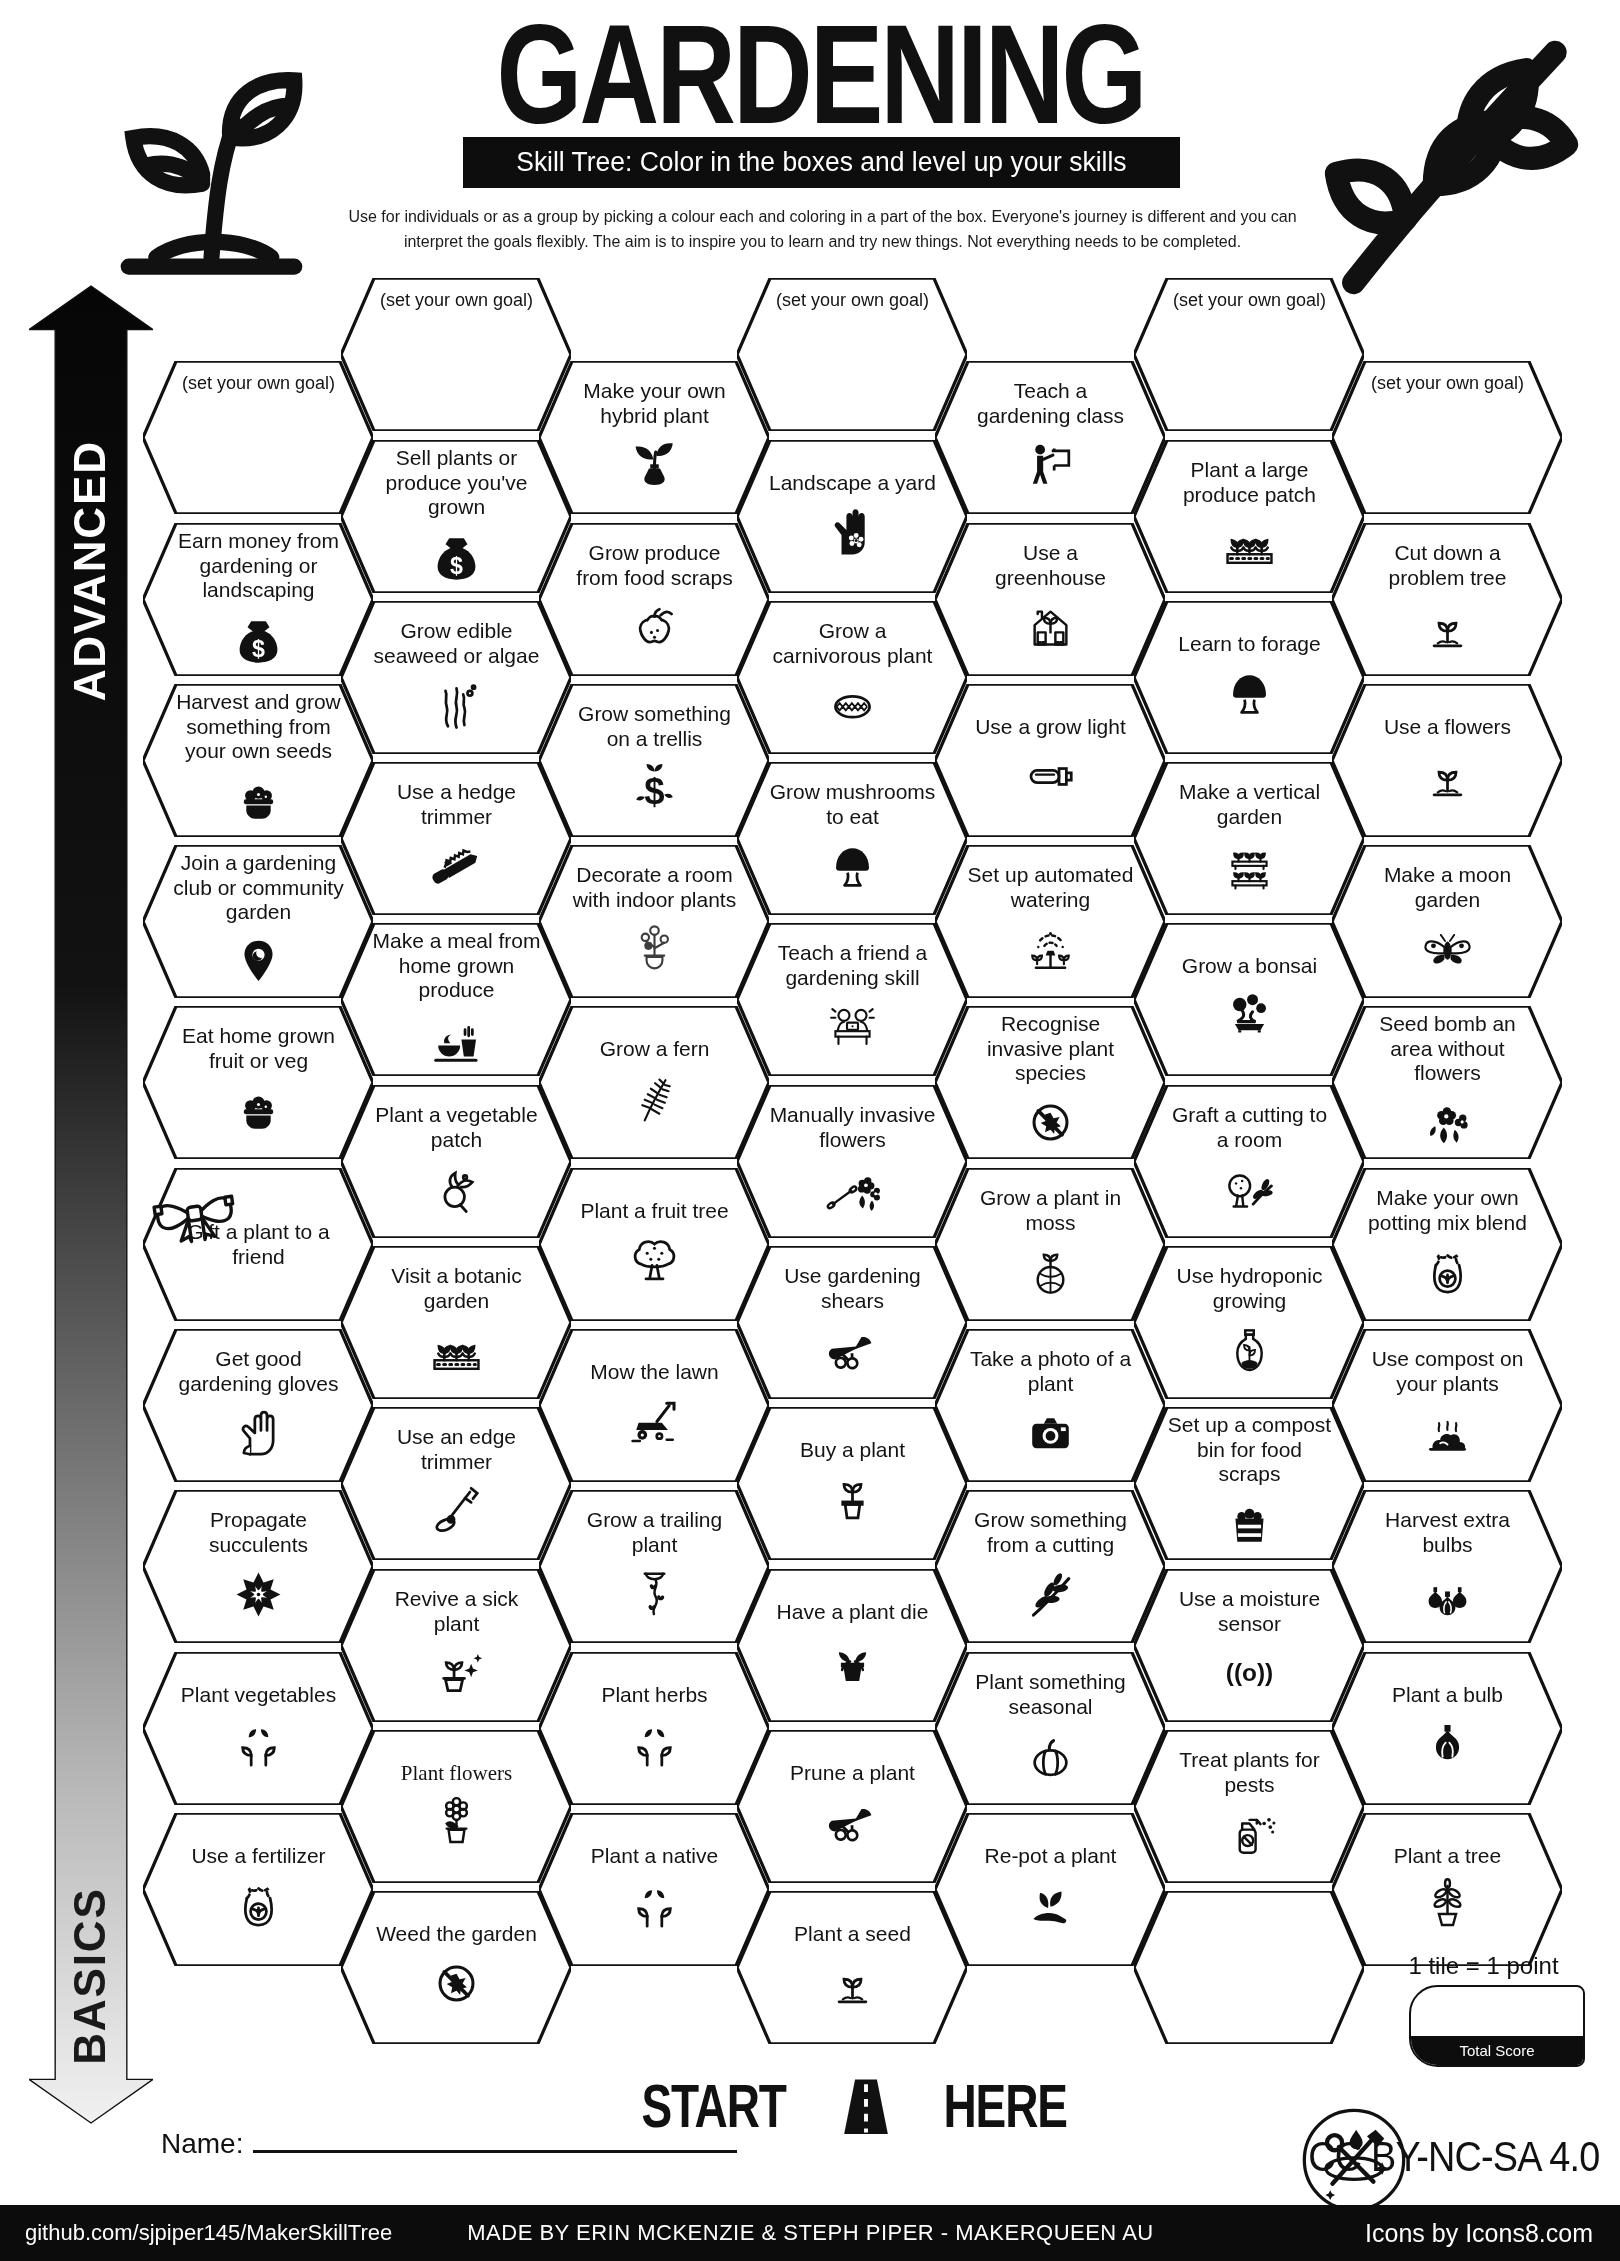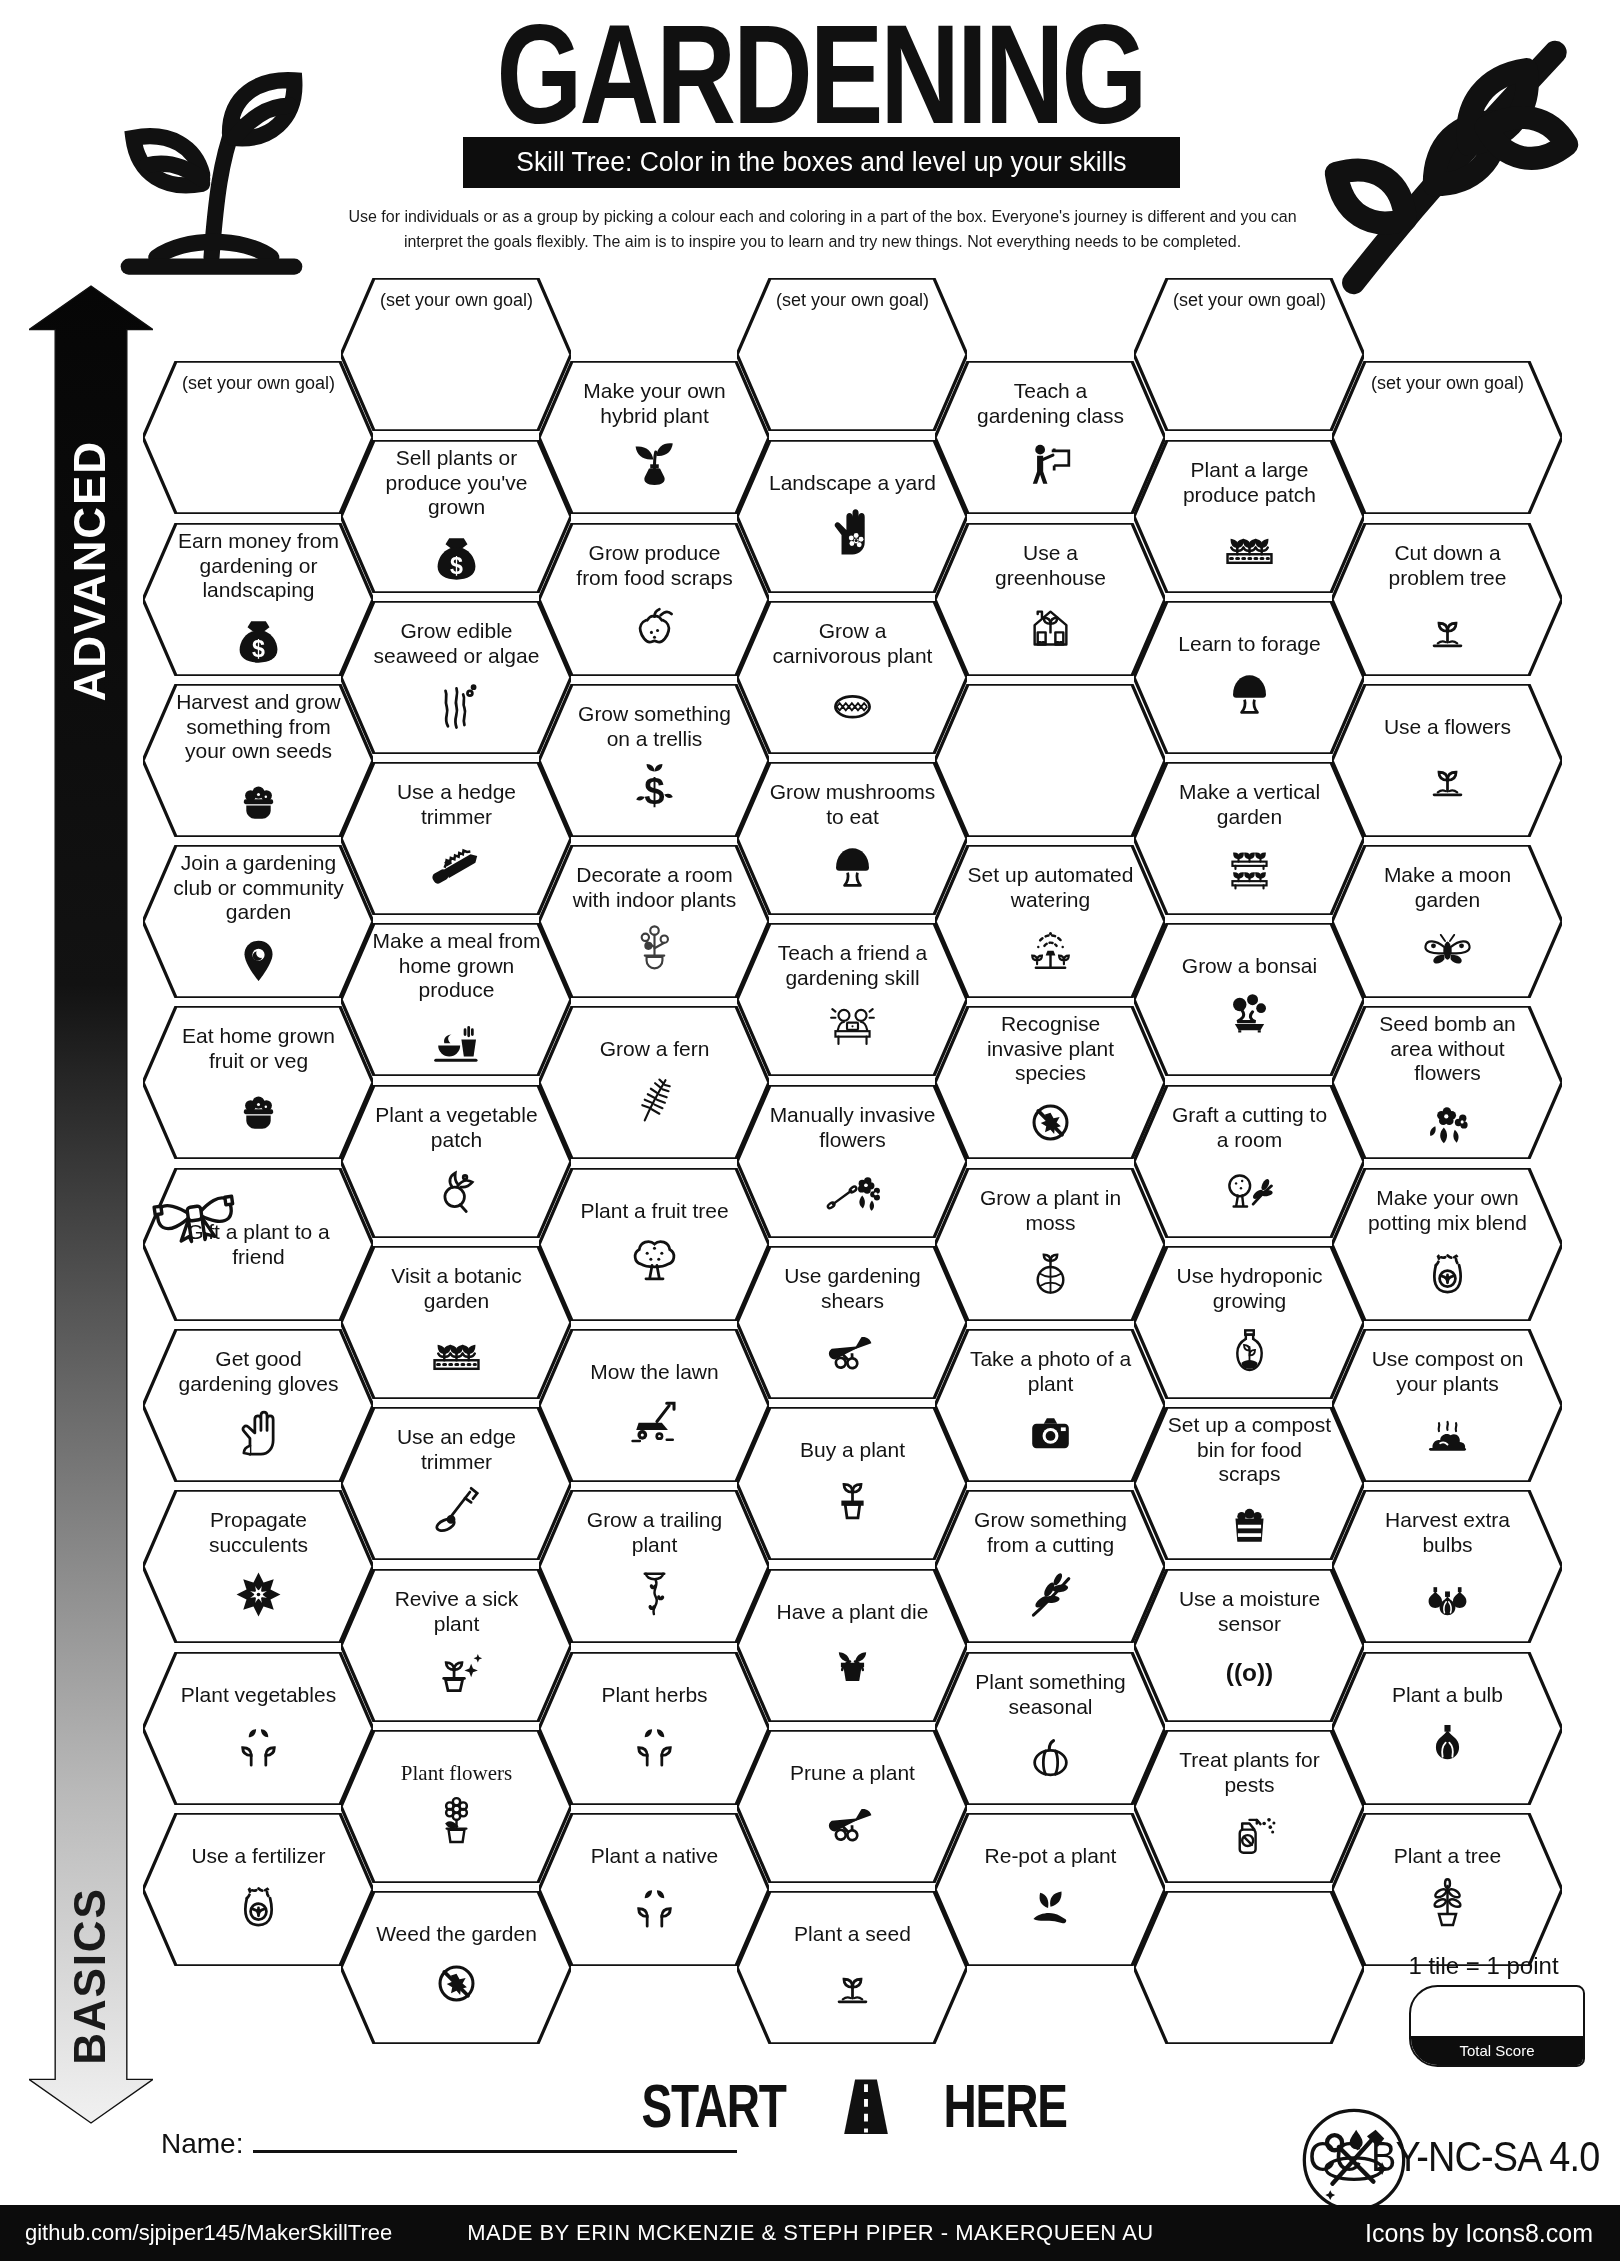--- a/index.html
+++ b/index.html
@@ -1173,20 +1173,26 @@
         <div class="hex-label" data-name="hex-tile-label">Use a greenhouse</div>
         <svg viewBox="0 0 100 100" class="hex-icon" data-name="greenhouse-icon">
           <use href="#i-greenhouse" xlink:href="#i-greenhouse"></use>
         </svg>
       </div>
     </div>
     <div class="hex" data-name="hex-tile" style="left: 935px; top: 684px;">
       <svg class="hex-bg" viewBox="0 0 500 332" data-name="hexagon-outline">
         <polygon points="72,0 428,0 500,166 428,332 72,332 0,166"></polygon>
       </svg>
+      <div class="hex-content">
+        <div class="hex-label" data-name="hex-tile-label">Use a grow light</div>
+        <svg viewBox="0 0 100 100" class="hex-icon wide" data-name="grow-light-icon">
+          <use href="#i-growlight" xlink:href="#i-growlight"></use>
+        </svg>
+      </div>
     </div>
     <div class="hex" data-name="hex-tile" style="left: 935px; top: 845px;">
       <svg class="hex-bg" viewBox="0 0 500 332" data-name="hexagon-outline">
         <polygon points="72,0 428,0 500,166 428,332 72,332 0,166"></polygon>
       </svg>
       <div class="hex-content">
         <div class="hex-label" data-name="hex-tile-label">Set up automated watering</div>
         <svg viewBox="0 0 100 100" class="hex-icon wide" data-name="sprinkler-icon">
           <use href="#i-sprinkler" xlink:href="#i-sprinkler"></use>
         </svg>

